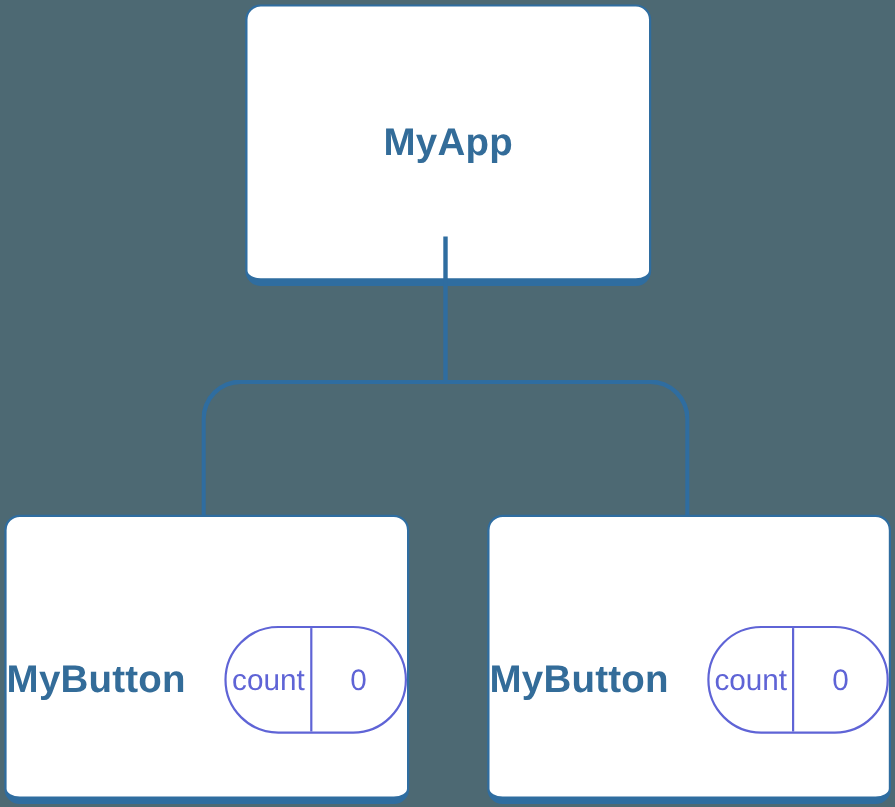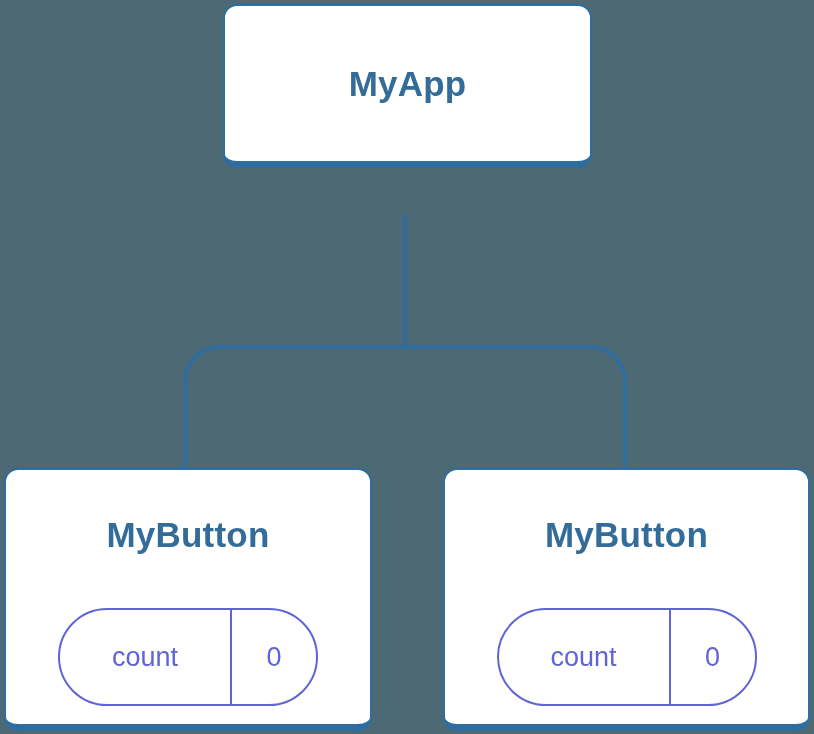--- a/index.html
+++ b/index.html
@@ -15,43 +15,43 @@
   .stage{
     position:relative;width:814px;height:734px;background:var(--bg);
   }
   .card{
     position:absolute;background:var(--card-bg);
     border:2px solid var(--blue);
     border-bottom-width:7px;
     border-radius:14px;
   }
   .card-root{
-    left:223px;top:4px;width:369px;height:164px;
+    left:223px;top:4px;width:369px;height:256px;
     display:flex;align-items:center;justify-content:center;
   }
   .node-title{
     color:var(--title);font-size:35px;font-weight:600;line-height:46px;
     letter-spacing:0.2px;
   }
   .stem{
     position:absolute;left:403px;top:215px;width:4px;height:131px;
     background:var(--blue);
   }
   .branch{
     position:absolute;left:183px;top:345px;width:444px;height:125px;
     border-top:4px solid var(--blue);
     border-left:4px solid var(--blue);
     border-right:4px solid var(--blue);
     border-top-left-radius:36px;border-top-right-radius:36px;
     background:transparent;
   }
   .card-child{
     top:468px;width:368px;height:263px;
-    display:flex;flex-direction:column;align-items:center;
-    padding-top:42px;gap:50px;
+    display:flex;flex-direction:row;align-items:center;
+    padding-top:42px;gap:35px;
   }
   .card-child-1{left:4px;}
   .card-child-2{left:443px;width:367px;}
   .pill{
     width:260px;height:98px;
     border:2px solid var(--purple);
     border-radius:49px;
     display:flex;align-items:stretch;
     color:var(--purple);font-size:27px;font-weight:400;
     background:var(--card-bg);

